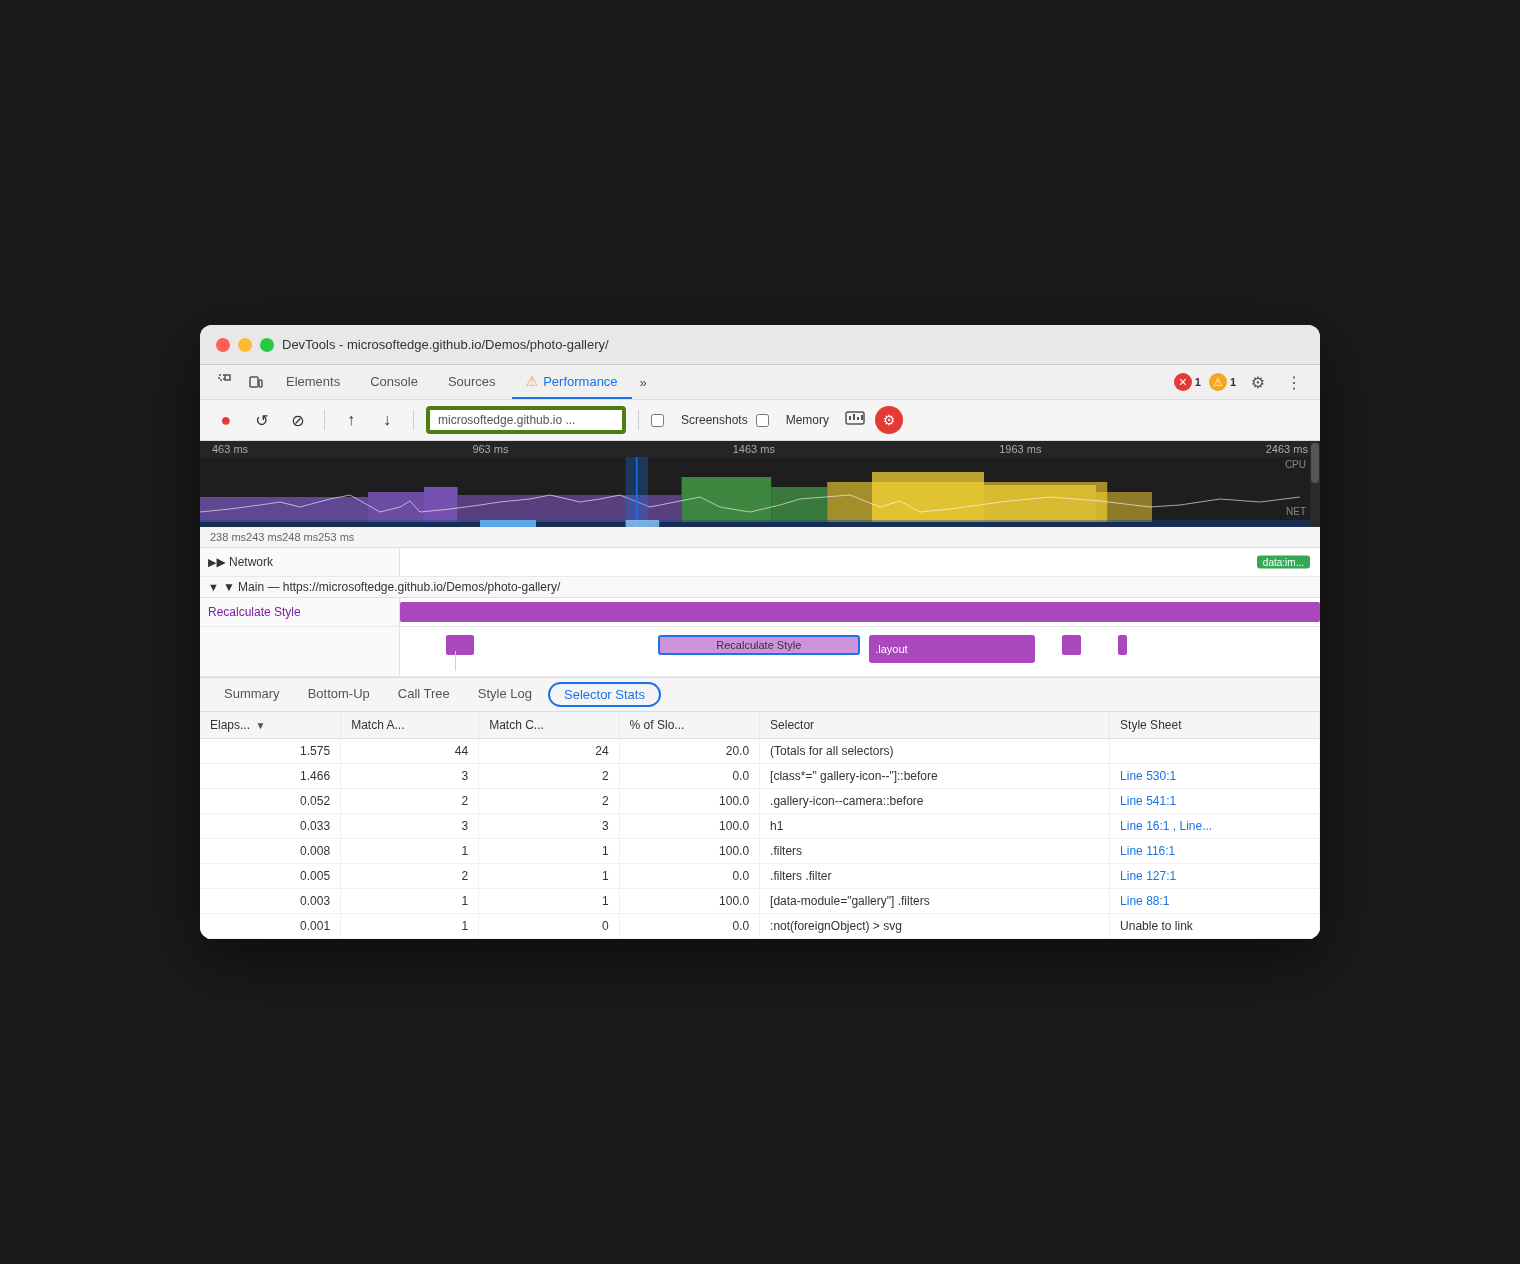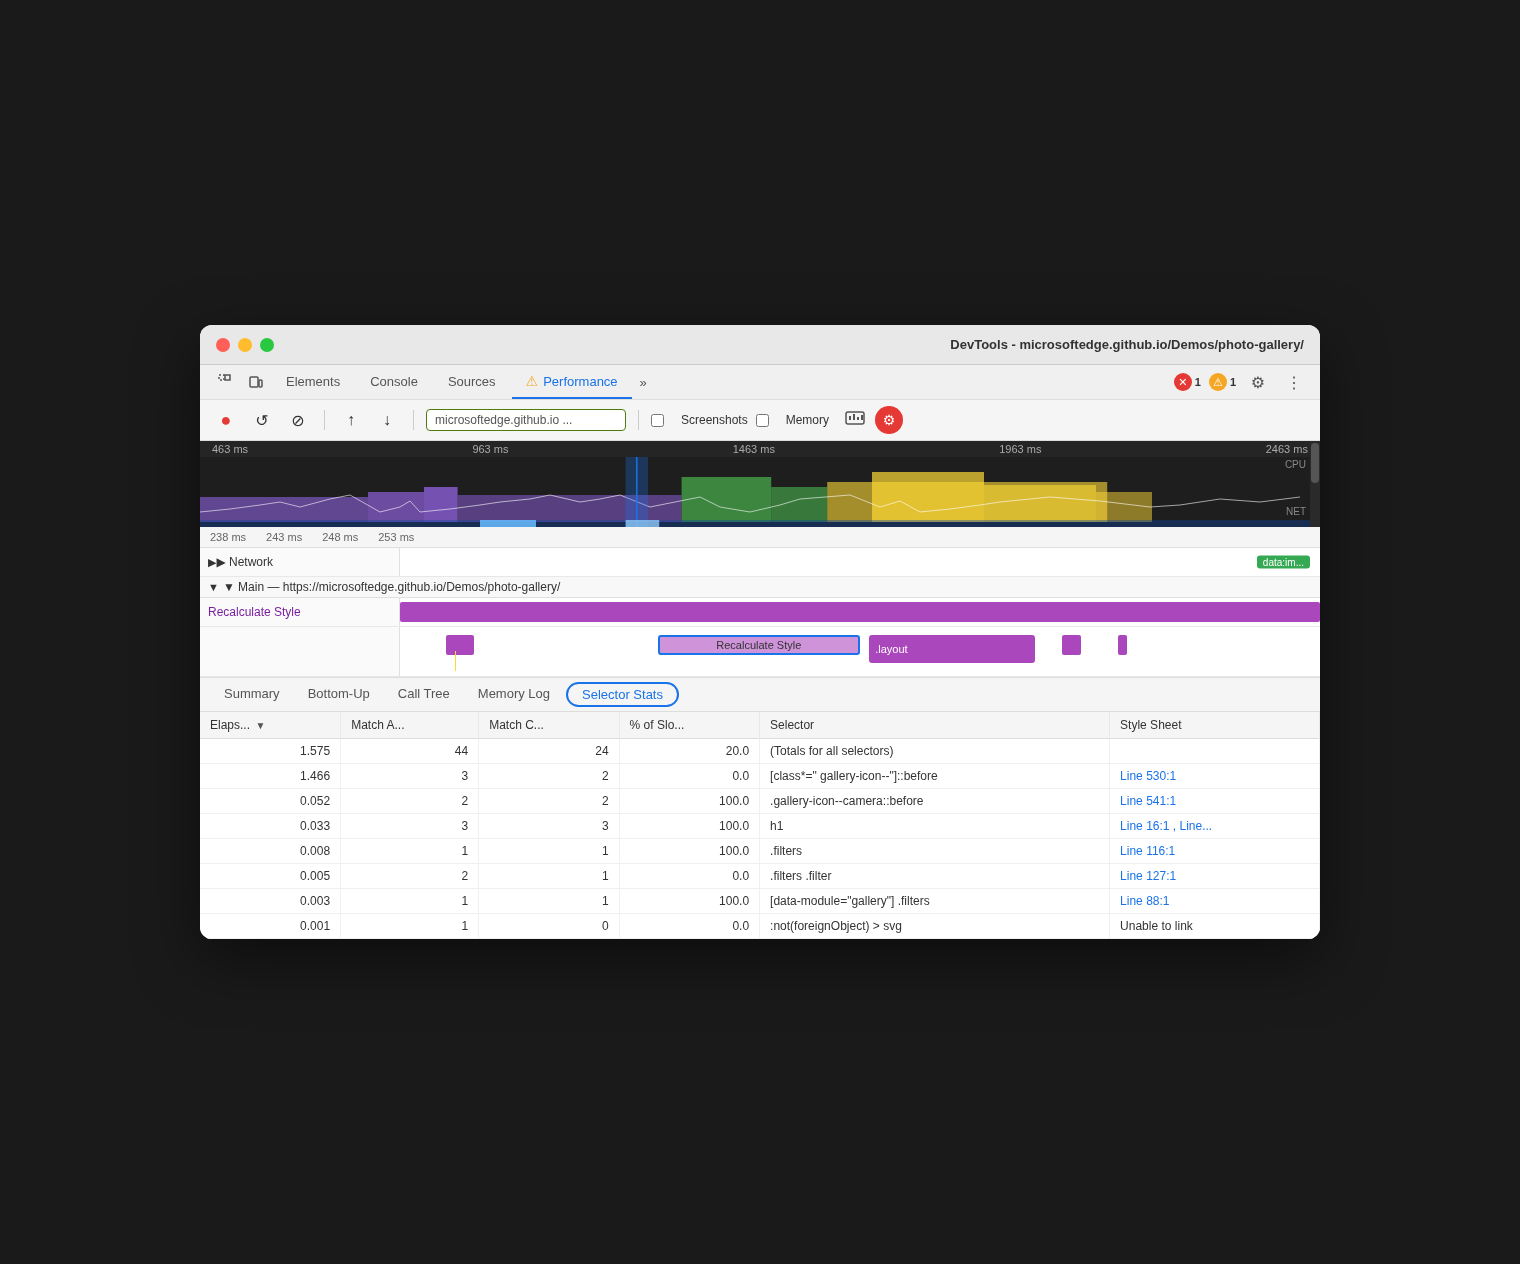--- a/index.html
+++ b/index.html
@@ -33,23 +33,23 @@
     .traffic-light {
       width: 14px;
       height: 14px;
       border-radius: 50%;
     }
     .tl-red { background: #ff5f57; }
     .tl-yellow { background: #febc2e; }
     .tl-green { background: #28c840; }
     .window-title {
       flex: 1;
-      text-align: right;
+      text-align: left;
       font-size: 13px;
-      font-weight: 700;
+      font-weight: 400;
       color: #333;
     }
     .toolbar-icon {
       width: 28px;
       height: 28px;
       display: flex;
       align-items: center;
       justify-content: center;
       border-radius: 4px;
       cursor: pointer;
@@ -139,21 +139,21 @@
       justify-content: center;
       border-radius: 4px;
       cursor: pointer;
       color: #333;
       font-size: 16px;
     }
     .url-box {
       flex: 1;
       max-width: 200px;
       background: #fff;
-      border: 1px solid #4d7c0f;
+      border: 4px solid #4d7c0f;
       border-radius: 4px;
       padding: 3px 8px;
       font-size: 12px;
       color: #555;
     }
     .checkbox-label {
       display: flex;
       align-items: center;
       gap: 17px;
       font-size: 12px;
@@ -176,21 +176,20 @@
     .time-label {
       font-size: 11px;
       color: #aaa;
     }
     .detail-time-bar {
       background: #f5f5f5;
       border-bottom: 1px solid #e0e0e0;
       padding: 4px 10px;
       display: flex;
       justify-content: space-between;
-      gap: 20px;
     }
     .detail-time {
       font-size: 11px;
       color: #666;
     }
     .tracks-area {
       background: #fff;
     }
     .bottom-tabs {
       background: #f5f5f5;
@@ -458,21 +457,21 @@
     <div class="bottom-tab">
       <span>Summary</span>
     </div>
     <div class="bottom-tab">
       <span>Bottom-Up</span>
     </div>
     <div class="bottom-tab">
       <span>Call Tree</span>
     </div>
     <div class="bottom-tab">
-      <span>Memory Log</span>
+      <span>Style Log</span>
     </div>
     <div class="bottom-tab active-ring" style="color:#1a73e8;border:2px solid #1a73e8;border-radius:14px;padding:3px 14px;margin:4px 2px;font-weight:500;font-size:13px;">
       <span>Selector Stats</span>
     </div>
   </div>
 
   <div class="table-area">
     <table class="data-table">
       <thead>
         <tr>

